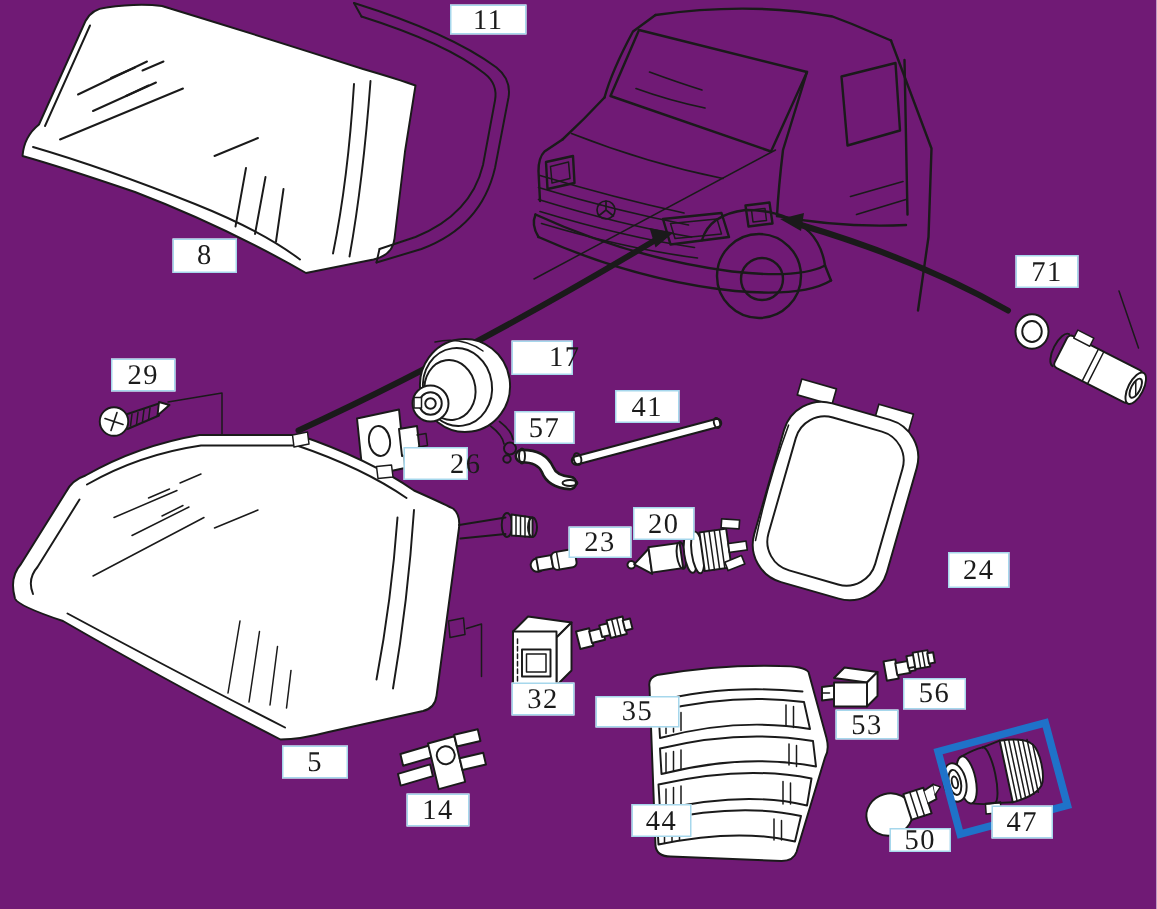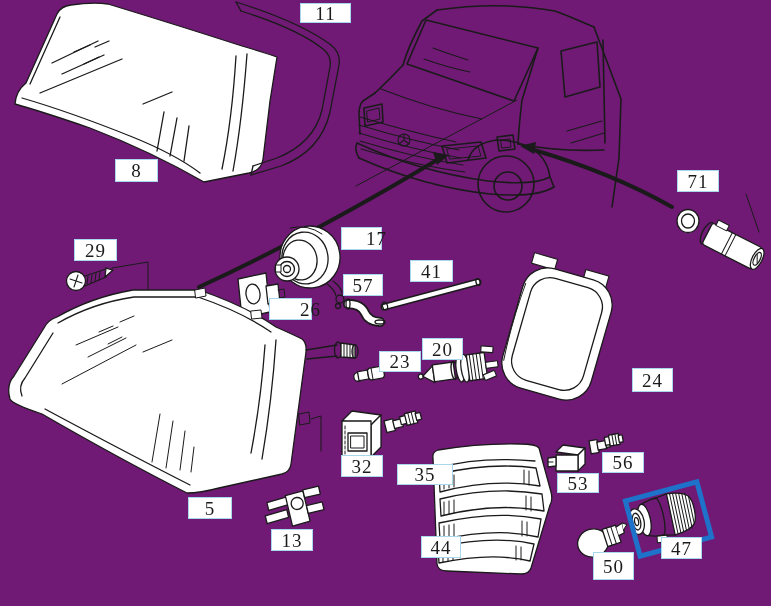--- a/index.html
+++ b/index.html
@@ -318,19 +318,19 @@
       <div class="callout" style="left: 343px; top: 274px; width: 40px; height: 22px;">57</div>
       <div class="callout" style="left: 410px; top: 260px; width: 43px; height: 22px;">41</div>
       <div class="callout" style="left: 422px; top: 338px; width: 41px; height: 22px;">20</div>
       <div class="callout" style="left: 379px; top: 351px; width: 42px; height: 21px;">23</div>
       <div class="callout" style="left: 612px; top: 368px; width: 41px; height: 24px; margin-left: 20px;">24</div>
       <div class="callout" style="left: 397px; top: 421px; width: 56px; height: 21px; margin-top: 43px;">35</div>
       <div class="callout" style="left: 341px; top: 455px; width: 42px; height: 22px;">32</div>
       <div class="callout" style="left: 602px; top: 452px; width: 42px; height: 21px;">56</div>
       <div class="callout" style="left: 557px; top: 473px; width: 42px; height: 20px; font-family: Liberation Serif, serif;">53</div>
       <div class="callout" style="left: 188px; top: 497px; width: 44px; height: 22px;">5</div>
-      <div class="callout" style="left: 271px; top: 529px; width: 42px; height: 22px;">13</div>
+      <div class="callout" style="left: 271px; top: 529px; width: 42px; height: 22px;">14</div>
       <div class="callout" style="left: 391px; top: 536px; width: 40px; height: 22px; margin-left: 30px;">44</div>
-      <div class="callout" style="left: 593px; top: 552px; width: 41px; height: 28px;">50</div>
+      <div class="callout" style="left: 593px; top: 552px; width: 41px; height: 16px;">50</div>
       <div class="callout" style="left: 661px; top: 537px; width: 41px; height: 22px;">47</div>
     </div>
 
 </div>
 
 </body></html>

